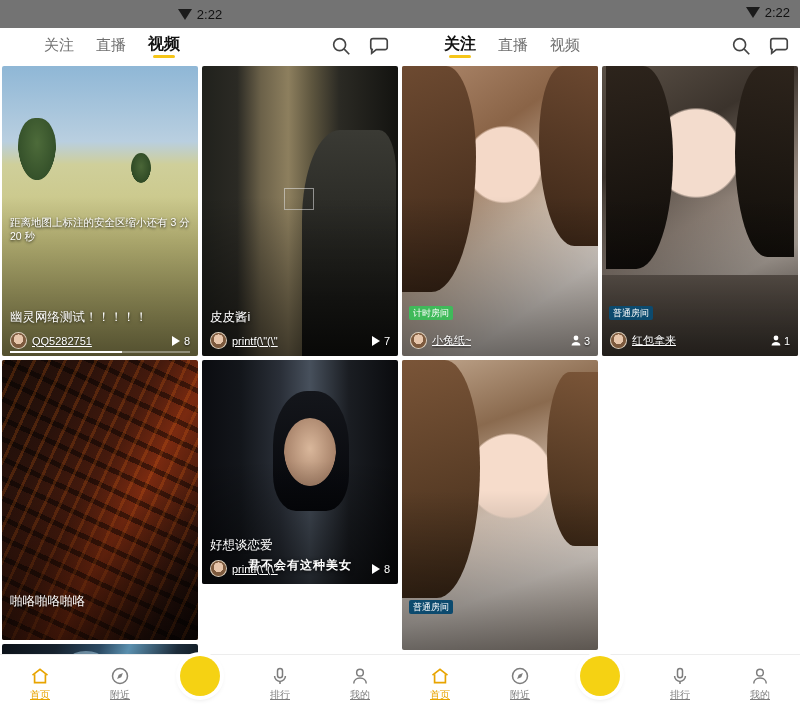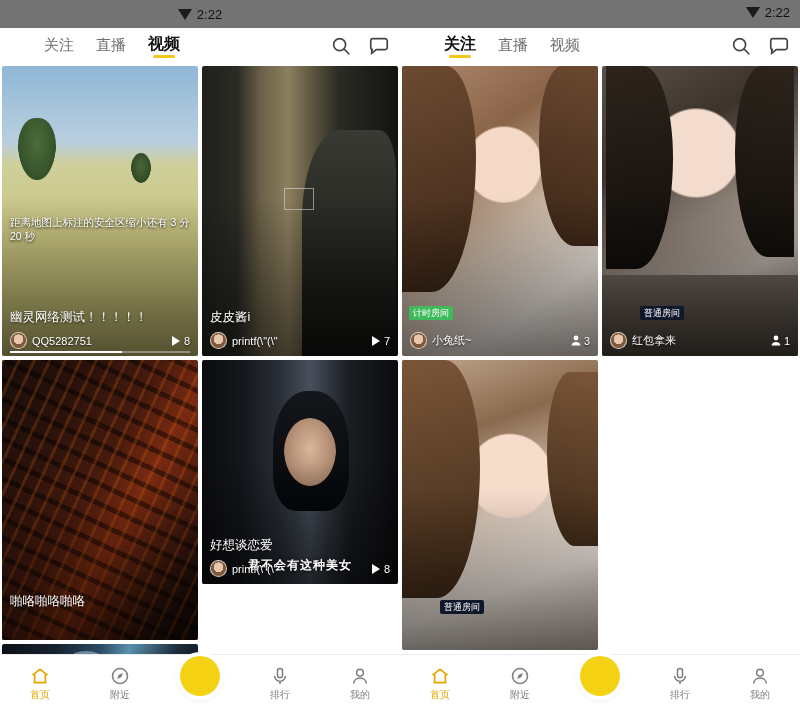--- a/index.html
+++ b/index.html
@@ -70,38 +70,38 @@
     position: absolute; left: 8px; right: 8px; bottom: 30px;
     color: #fff; font-size: 12.5px; font-weight: normal;
     text-shadow: 0 1px 3px rgba(0,0,0,.7);
     white-space: nowrap; overflow: hidden; text-overflow: ellipsis;
   }
   .card-foot {
     position: absolute; left: 8px; right: 8px; bottom: 7px;
     display: flex; align-items: center; justify-content: space-between;
     color: #fff; font-size: 11px;
   }
-  .card-user { display: flex; align-items: center; gap: 5px; min-width: 0; }
+  .card-user { display: flex; align-items: center; gap: 5px; min-width: 0; text-decoration: underline; }
   .avatar {
     width: 17px; height: 17px; border-radius: 50%; flex: none;
     background: #b9a07e; overflow: hidden; position: relative;
     border: 1px solid rgba(255,255,255,.5);
   }
   .uname {
     white-space: nowrap; overflow: hidden; text-overflow: ellipsis;
     text-shadow: 0 1px 2px rgba(0,0,0,.8); font-size: 11px;
   }
   .count { display: flex; align-items: center; gap: 3px; flex: none;
            text-shadow: 0 1px 2px rgba(0,0,0,.8); }
   .badge {
     position: absolute; left: 7px; font-size: 9px; color: #fff;
     padding: 1.5px 4px; border-radius: 2px; line-height: 1.2;
   }
   .badge.green { background: #3fba5a; }
-  .badge.orange { background: #0f172a; margin-left: 31px; }
+  .badge.orange { background: #0c4a6e; }
 
   
   .progress {
     position: absolute; left: 8px; right: 8px; bottom: 3px; height: 2px;
     background: rgba(255,255,255,.35);
   }
   .progress > i { display: block; height: 100%; background: #fff; }
 
   .sub-strip {
     position: absolute; left: 8px; right: 8px; bottom: 112px;
@@ -114,21 +114,21 @@
   }
 
   
   .bottombar {
     position: absolute; left: 0; right: 0; bottom: 0; height: 56px;
     background: #fff; display: flex; align-items: center;
     border-top: 1px solid #ededed;
   }
   .bitem {
     flex: 1; display: flex; flex-direction: column; align-items: center;
-    justify-content: flex-end; gap: 4px; font-size: 10px; color: #7d7d7d;
+    justify-content: flex-end; gap: 4px; font-size: 10px; color: #7d7d7d; text-decoration: underline;
   }
   .bitem.active { color: #e8a400; }
   .bitem .blabel { line-height: 1; }
   .center-btn {
     width: 40px; height: 40px; border-radius: 50%; background: #f5d213;
     box-shadow: 0 0 0 4px #fff, 0 2px 6px rgba(0,0,0,.2);
     margin-top: -14px;
   }
   .center-cell { flex: 1; display: flex; align-items: center; justify-content: center; }
 

